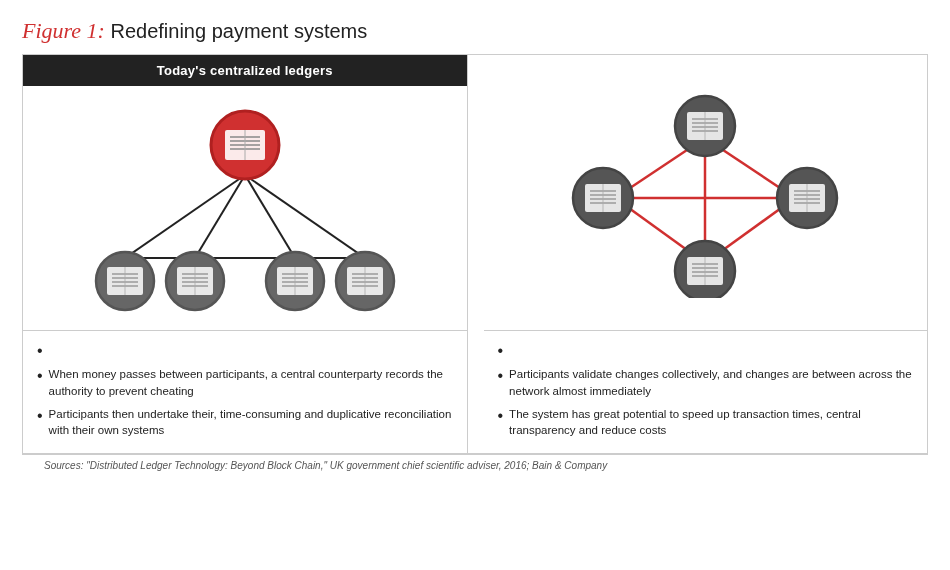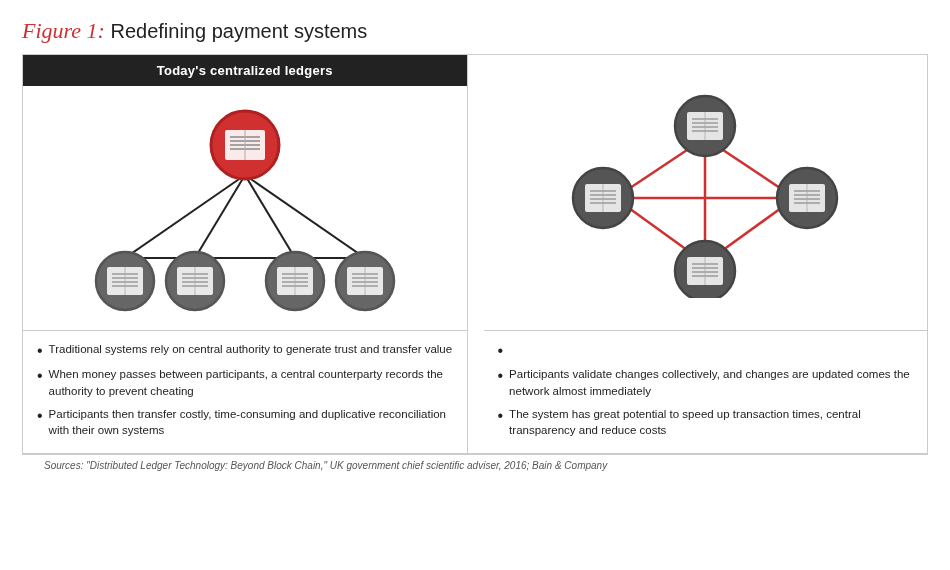--- a/index.html
+++ b/index.html
@@ -159,29 +159,28 @@
           <line x1="277" y1="175" x2="303" y2="175" stroke="#888" stroke-width="1.2"></line>
           <line x1="277" y1="179" x2="303" y2="179" stroke="#888" stroke-width="1.2"></line>
           <line x1="277" y1="183" x2="303" y2="183" stroke="#888" stroke-width="1.2"></line>
           <line x1="290" y1="164" x2="290" y2="192" stroke="#aaa" stroke-width="0.8"></line>
         </svg>
       </div>
 
       <div class="bullet-area">
         <div class="bullet-item">
           <span class="bullet-dot">•</span>
-          <span>Traditional systems rely on central authority to generate trust and transfer value</span>
         </div>
         <div class="bullet-item">
           <span class="bullet-dot">•</span>
           <span>When money passes between participants, a central counterparty records the authority to prevent cheating</span>
         </div>
         <div class="bullet-item">
           <span class="bullet-dot">•</span>
-          <span>Participants then transfer costly, time-consuming and duplicative reconciliation with their own systems</span>
+          <span>Participants then undertake their, time-consuming and duplicative reconciliation with their own systems</span>
         </div>
       </div>
     </div>
 
     <div class="panel">
 
       <div class="diagram-area">
         <svg width="340" height="210" viewBox="0 0 340 210">
 
           <line x1="170" y1="50" x2="80" y2="110" stroke="#d03030" stroke-width="2.5"></line>
@@ -229,21 +228,21 @@
           <line x1="170" y1="169" x2="170" y2="197" stroke="#aaa" stroke-width="0.8"></line>
         </svg>
       </div>
 
       <div class="bullet-area">
         <div class="bullet-item">
           <span class="bullet-dot">•</span>
         </div>
         <div class="bullet-item">
           <span class="bullet-dot">•</span>
-          <span>Participants validate changes collectively, and changes are updated comes the network almost immediately</span>
+          <span>Participants validate changes collectively, and changes are between across the network almost immediately</span>
         </div>
         <div class="bullet-item">
           <span class="bullet-dot">•</span>
           <span>The system has great potential to speed up transaction times, central transparency and reduce costs</span>
         </div>
       </div>
     </div>
 
   </div>
 

